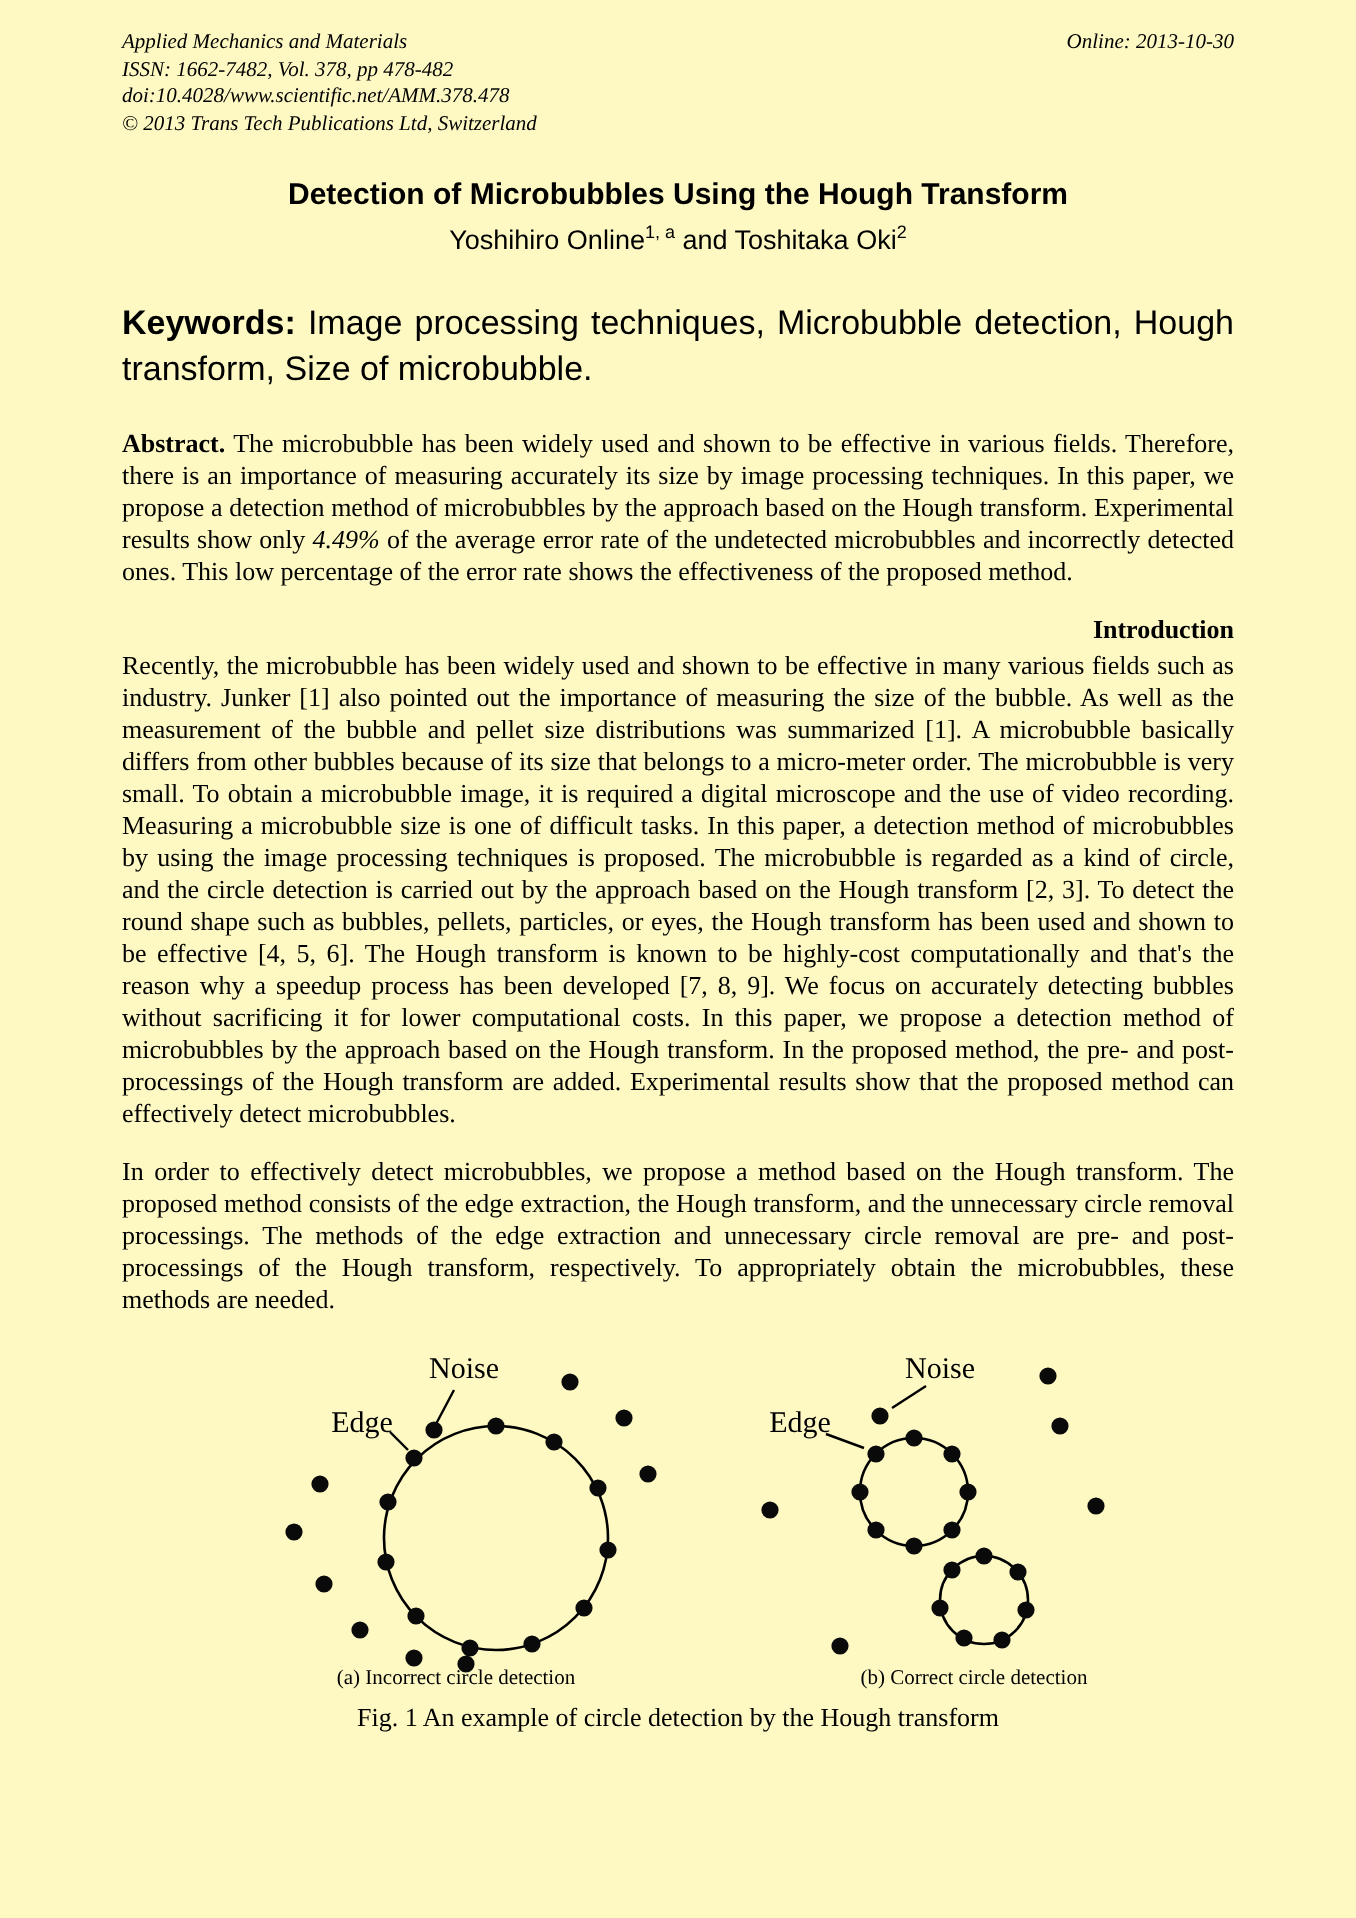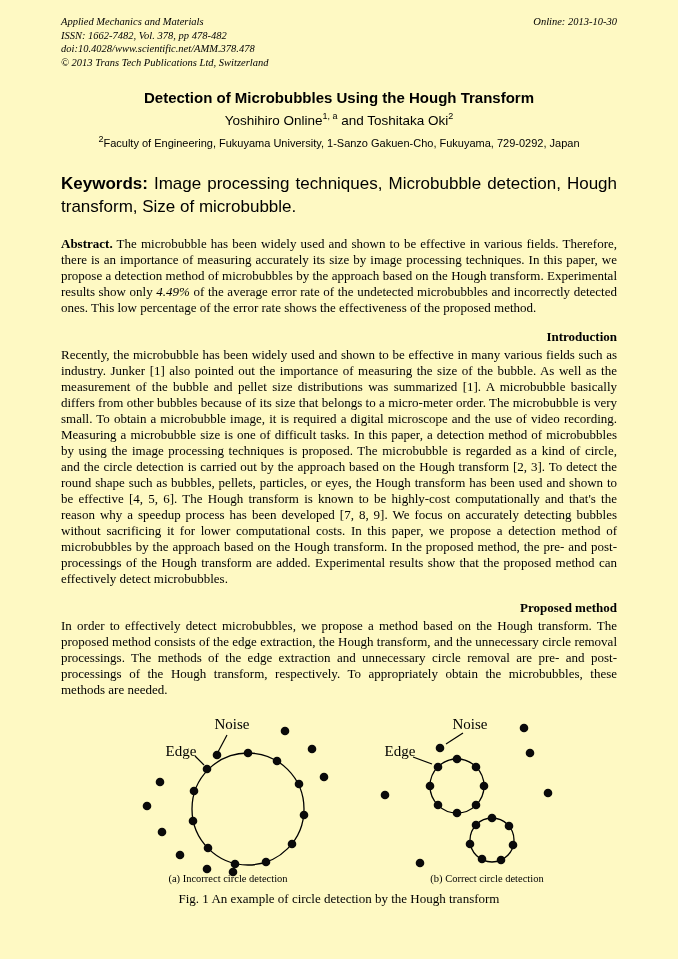--- a/index.html
+++ b/index.html
@@ -70,35 +70,31 @@
     </div>
     <div class="header-right">Online: 2013-10-30</div>
   </header>
 
   <h1 class="paper-title">Detection of Microbubbles Using the Hough Transform</h1>
 
   <div class="authors">
     <span>Yoshihiro Online</span><sup>1, a</sup><span> and </span><span>Toshitaka Oki</span><sup>2</sup>
   </div>
 
-  <div class="affiliation second">
-    <sup>2</sup><span>Faculty of Engineering, Fukuyama University, 1-Sanzo Gakuen-Cho, Fukuyama, 729-0292, Japan</span>
-  </div>
 
   <p class="keywords"><span class="kw-label">Keywords:</span><span> Image processing techniques, Microbubble detection, Hough transform, Size of microbubble.</span></p>
 
   <p class="abstract"><span class="ab-label">Abstract.</span><span> The microbubble has been widely used and shown to be effective in various fields. Therefore, there is an importance of measuring accurately its size by image processing techniques. In this paper, we propose a detection method of microbubbles by the approach based on the Hough transform. Experimental results show only </span><span class="ab-italic">4.49%</span><span> of the average error rate of the undetected microbubbles and incorrectly detected ones. This low percentage of the error rate shows the effectiveness of the proposed method.</span></p>
 
   <section>
     <h2 class="section-heading">Introduction</h2>
     <p class="section-body">Recently, the microbubble has been widely used and shown to be effective in many various fields such as industry. Junker [1] also pointed out the importance of measuring the size of the bubble. As well as the measurement of the bubble and pellet size distributions was summarized [1]. A microbubble basically differs from other bubbles because of its size that belongs to a micro-meter order. The microbubble is very small. To obtain a microbubble image, it is required a digital microscope and the use of video recording. Measuring a microbubble size is one of difficult tasks. In this paper, a detection method of microbubbles by using the image processing techniques is proposed. The microbubble is regarded as a kind of circle, and the circle detection is carried out by the approach based on the Hough transform [2, 3]. To detect the round shape such as bubbles, pellets, particles, or eyes, the Hough transform has been used and shown to be effective [4, 5, 6]. The Hough transform is known to be highly-cost computationally and that's the reason why a speedup process has been developed [7, 8, 9]. We focus on accurately detecting bubbles without sacrificing it for lower computational costs. In this paper, we propose a detection method of microbubbles by the approach based on the Hough transform. In the proposed method, the pre- and post-processings of the Hough transform are added. Experimental results show that the proposed method can effectively detect microbubbles.</p>
   </section>
 
   <section>
-    <h2 class="section-heading">Proposed method</h2>
     <p class="section-body">In order to effectively detect microbubbles, we propose a method based on the Hough transform. The proposed method consists of the edge extraction, the Hough transform, and the unnecessary circle removal processings. The methods of the edge extraction and unnecessary circle removal are pre- and post-processings of the Hough transform, respectively. To appropriately obtain the microbubbles, these methods are needed.</p>
   </section>
 
   <figure class="figure-wrap" style="margin:12px 0 0 0;">
     <svg id="fig1" width="556" height="178" viewBox="0 0 556 178" xmlns="http://www.w3.org/2000/svg">
         <circle cx="187" cy="98" r="56" fill="none" stroke="#000" stroke-width="1.3"></circle>
         <line x1="166" y1="24" x2="157" y2="41" stroke="#000" stroke-width="1.2"></line>
         <line x1="134" y1="45" x2="143" y2="54" stroke="#000" stroke-width="1.2"></line>
         <circle cx="187" cy="42" r="4.3" fill="#0a0a0a"></circle>
         <circle cx="216" cy="50" r="4.3" fill="#0a0a0a"></circle>

